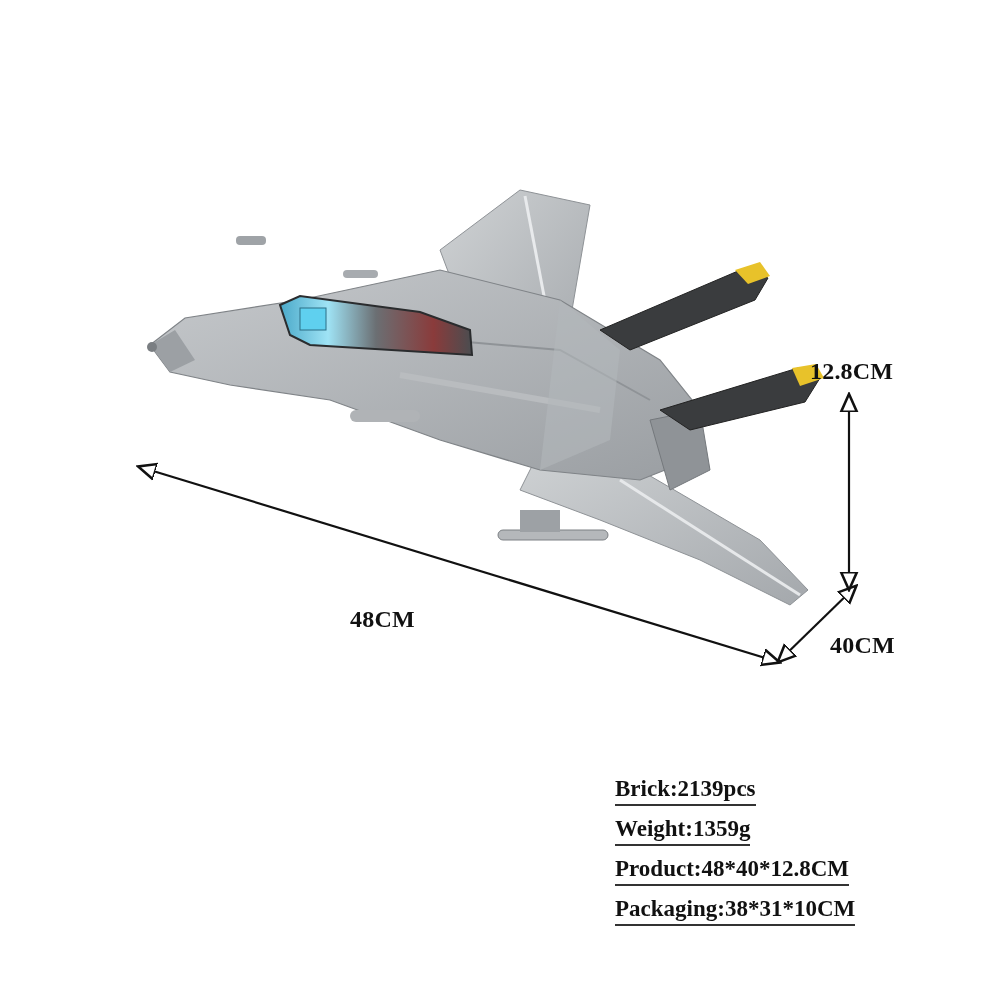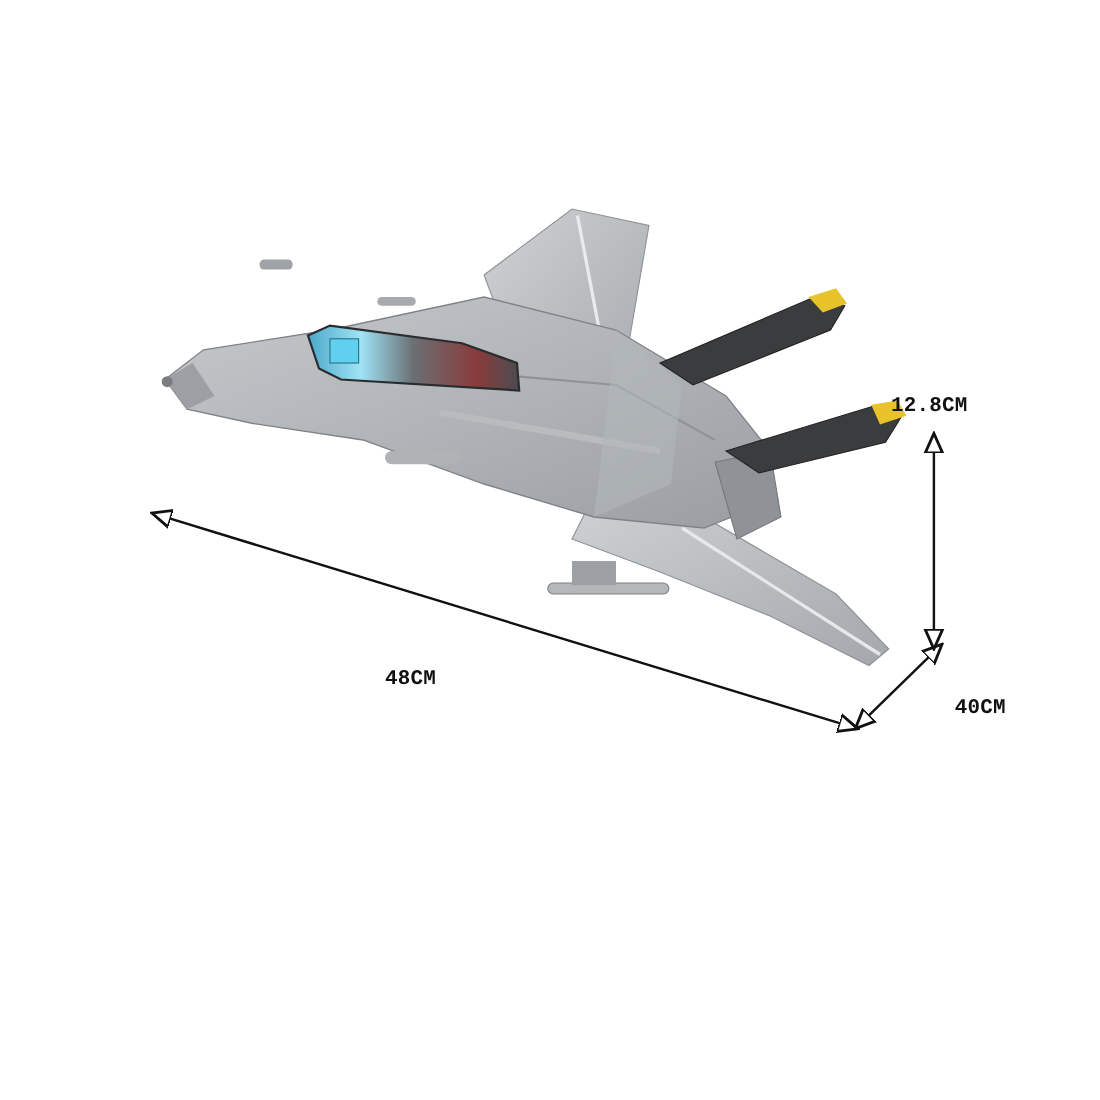--- a/index.html
+++ b/index.html
@@ -8,25 +8,24 @@
       width: 1000px;
       height: 1000px;
       background: #ffffff;
       overflow: hidden;
       font-family: "Liberation Serif", "DejaVu Serif", serif;
     }
     svg.scene { position: absolute; left: 0; top: 0; }
     .dim-label {
       position: absolute;
       font-weight: bold;
-      font-size: 19px;
+      font-size: 24px;
       color: #111111;
       letter-spacing: 0.2px;
       white-space: nowrap;
-      font-family: Liberation Mono, monospace;
     }
     #specs {
       position: absolute;
       left: 615px;
       top: 776px;
     }
     .spec-line {
       font-weight: bold;
       font-size: 23px;
       color: #111111;
@@ -109,16 +108,22 @@
     </g>
 
     <g>
       <line x1="140" y1="467" x2="778" y2="662" stroke="#111" stroke-width="2.2" marker-start="url(#arrowOpen)" marker-end="url(#arrowOpen)"></line>
       <line x1="779" y1="661" x2="855" y2="587" stroke="#111" stroke-width="2.2" marker-start="url(#arrowOpen)" marker-end="url(#arrowOpen)"></line>
       <line x1="849" y1="396" x2="849" y2="588" stroke="#111" stroke-width="2.2" marker-start="url(#arrowOpen)" marker-end="url(#arrowOpen)"></line>
     </g>
   </svg>
 
   <div class="dim-label" style="left:350px; top:606px;">48CM</div>
-  <div class="dim-label" style="left:868px; top:632px;">40CM</div>
+  <div class="dim-label" style="left:830px; top:632px;">40CM</div>
   <div class="dim-label" style="left:810px; top:358px;">12.8CM</div>
 
+  <div id="specs">
+    <div class="spec-row"><span class="spec-line">Brick:2139pcs</span></div>
+    <div class="spec-row"><span class="spec-line">Weight:1359g</span></div>
+    <div class="spec-row"><span class="spec-line">Product:48*40*12.8CM</span></div>
+    <div class="spec-row"><span class="spec-line">Packaging:38*31*10CM</span></div>
+  </div>
 </div>
 
 </body></html>

